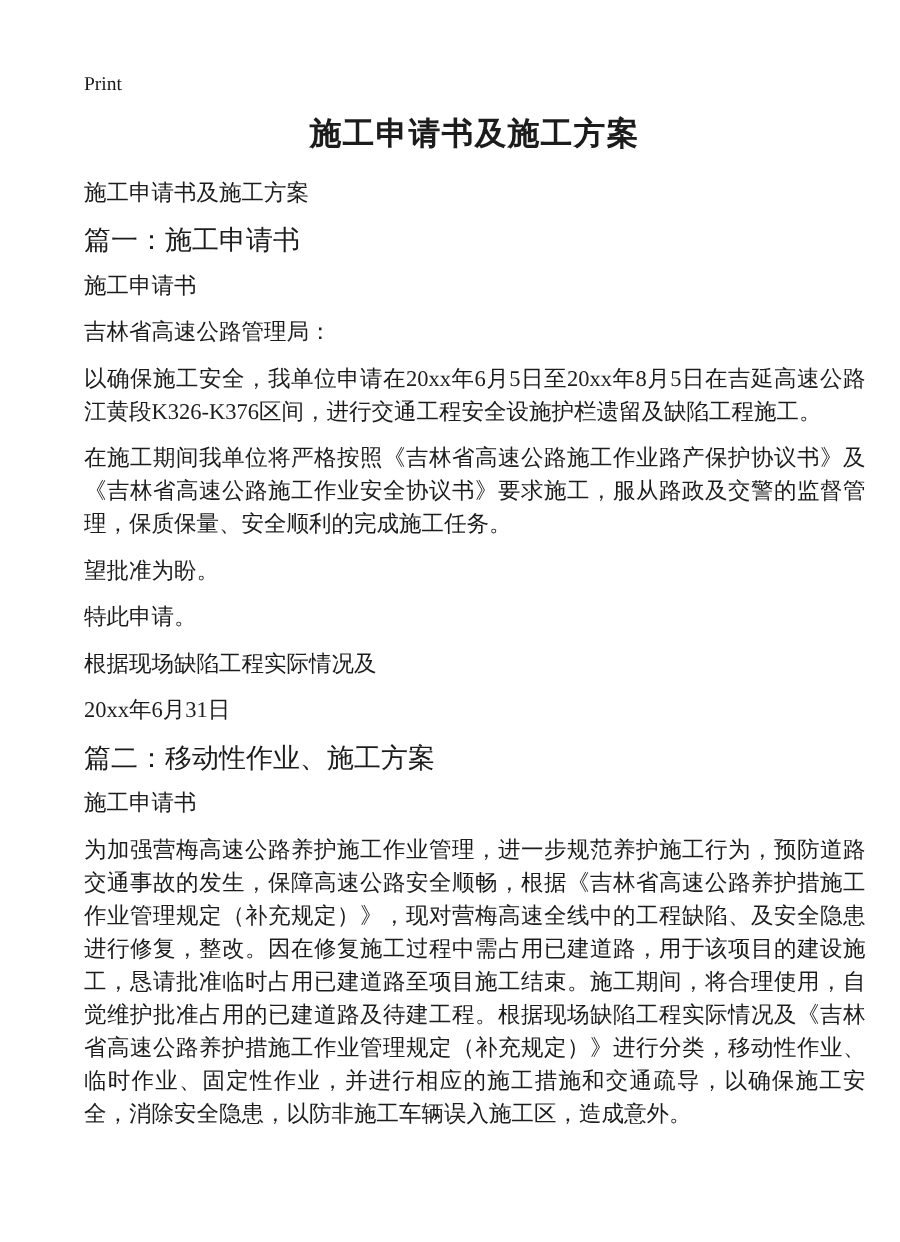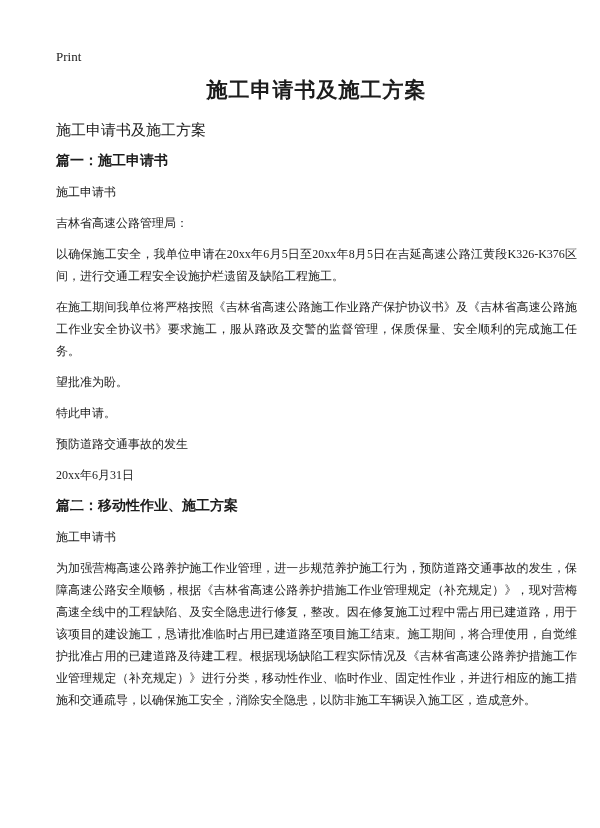--- a/index.html
+++ b/index.html
@@ -38,27 +38,27 @@
       margin: 0 0 16px 0;
       letter-spacing: 1px;
     }
     .doc-subtitle {
       font-size: 15px;
       line-height: 22px;
       margin: 0 0 9px 0;
       font-weight: 400;
     }
     .section-heading {
-      font-size: 14px;
-      font-weight: 700;
+      font-size: 18px;
+      font-weight: 400;
       line-height: 22px;
       margin: 0 0 9px 0;
     }
     .body-text {
-      font-size: 12px;
+      font-size: 15px;
       line-height: 22px;
       margin: 0 0 9px 0;
       text-align: justify;
       text-justify: inter-ideograph;
     }
   </style>
 </head>
 <body>
 
 <div class="page">
@@ -71,21 +71,21 @@
 
   
   <h2 class="section-heading">篇一：施工申请书</h2>
 
   <p class="body-text">施工申请书</p>
   <p class="body-text">吉林省高速公路管理局：</p>
   <p class="body-text">以确保施工安全，我单位申请在20xx年6月5日至20xx年8月5日在吉延高速公路江黄段K326-K376区间，进行交通工程安全设施护栏遗留及缺陷工程施工。</p>
   <p class="body-text">在施工期间我单位将严格按照《吉林省高速公路施工作业路产保护协议书》及《吉林省高速公路施工作业安全协议书》要求施工，服从路政及交警的监督管理，保质保量、安全顺利的完成施工任务。</p>
   <p class="body-text">望批准为盼。</p>
   <p class="body-text">特此申请。</p>
-  <p class="body-text">预防道路交通事故的发生</p>
+  <p class="body-text">根据现场缺陷工程实际情况及</p>
   <p class="body-text">20xx年6月31日</p>
 
   
   <h2 class="section-heading">篇二：移动性作业、施工方案</h2>
 
   <p class="body-text">施工申请书</p>
   <p class="body-text">为加强营梅高速公路养护施工作业管理，进一步规范养护施工行为，预防道路交通事故的发生，保障高速公路安全顺畅，根据《吉林省高速公路养护措施工作业管理规定（补充规定）》，现对营梅高速全线中的工程缺陷、及安全隐患进行修复，整改。因在修复施工过程中需占用已建道路，用于该项目的建设施工，恳请批准临时占用已建道路至项目施工结束。施工期间，将合理使用，自觉维护批准占用的已建道路及待建工程。根据现场缺陷工程实际情况及《吉林省高速公路养护措施工作业管理规定（补充规定）》进行分类，移动性作业、临时作业、固定性作业，并进行相应的施工措施和交通疏导，以确保施工安全，消除安全隐患，以防非施工车辆误入施工区，造成意外。</p>
   
 
 </div>

